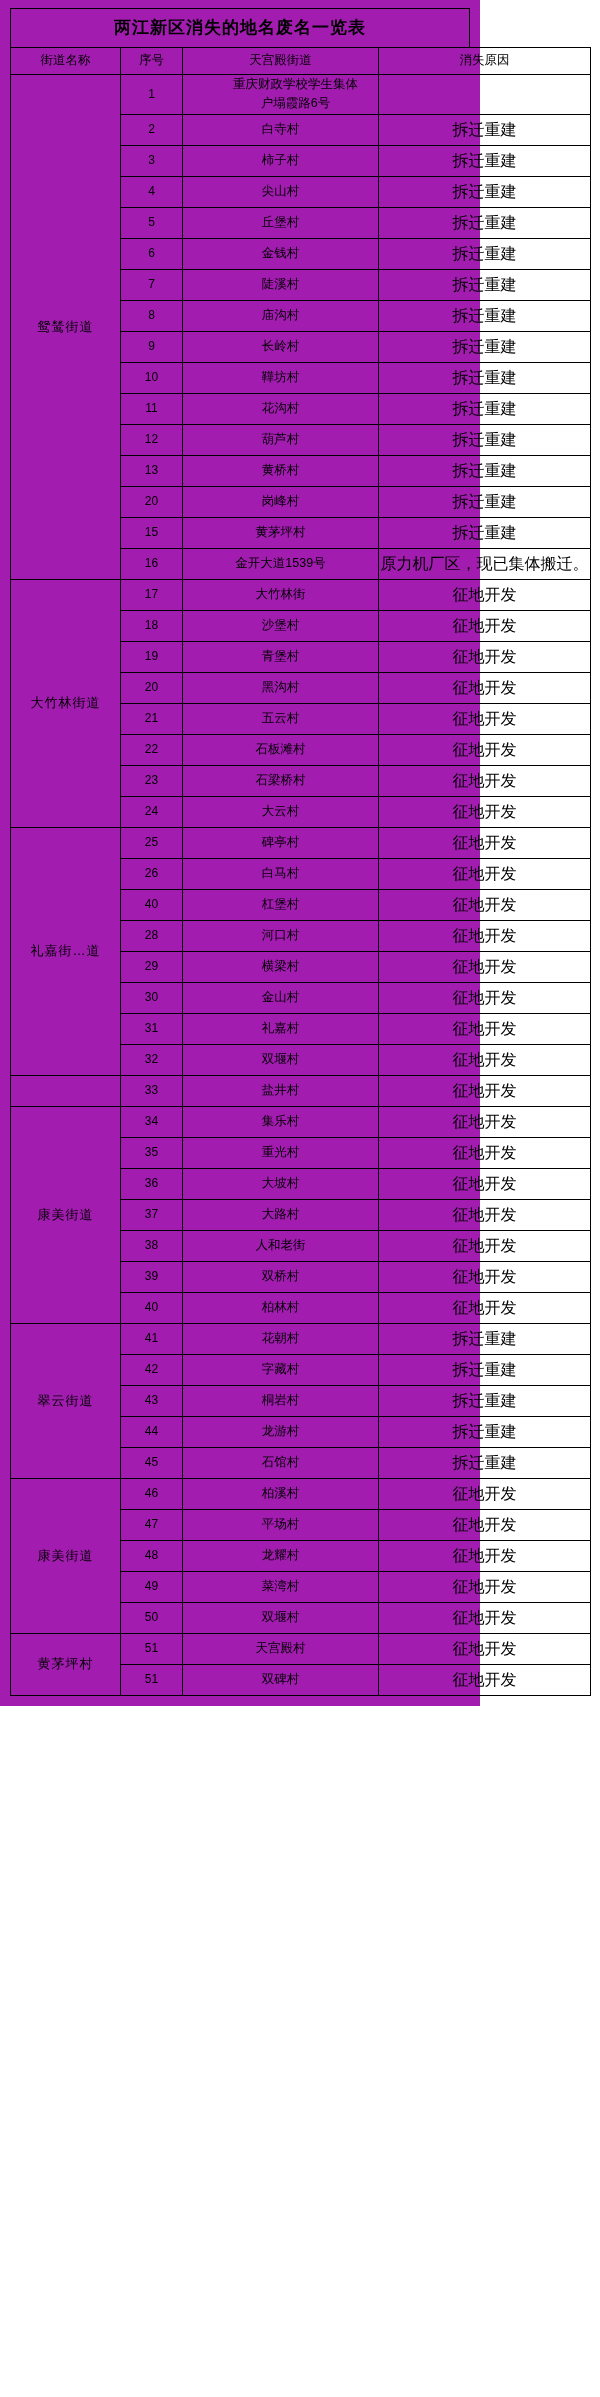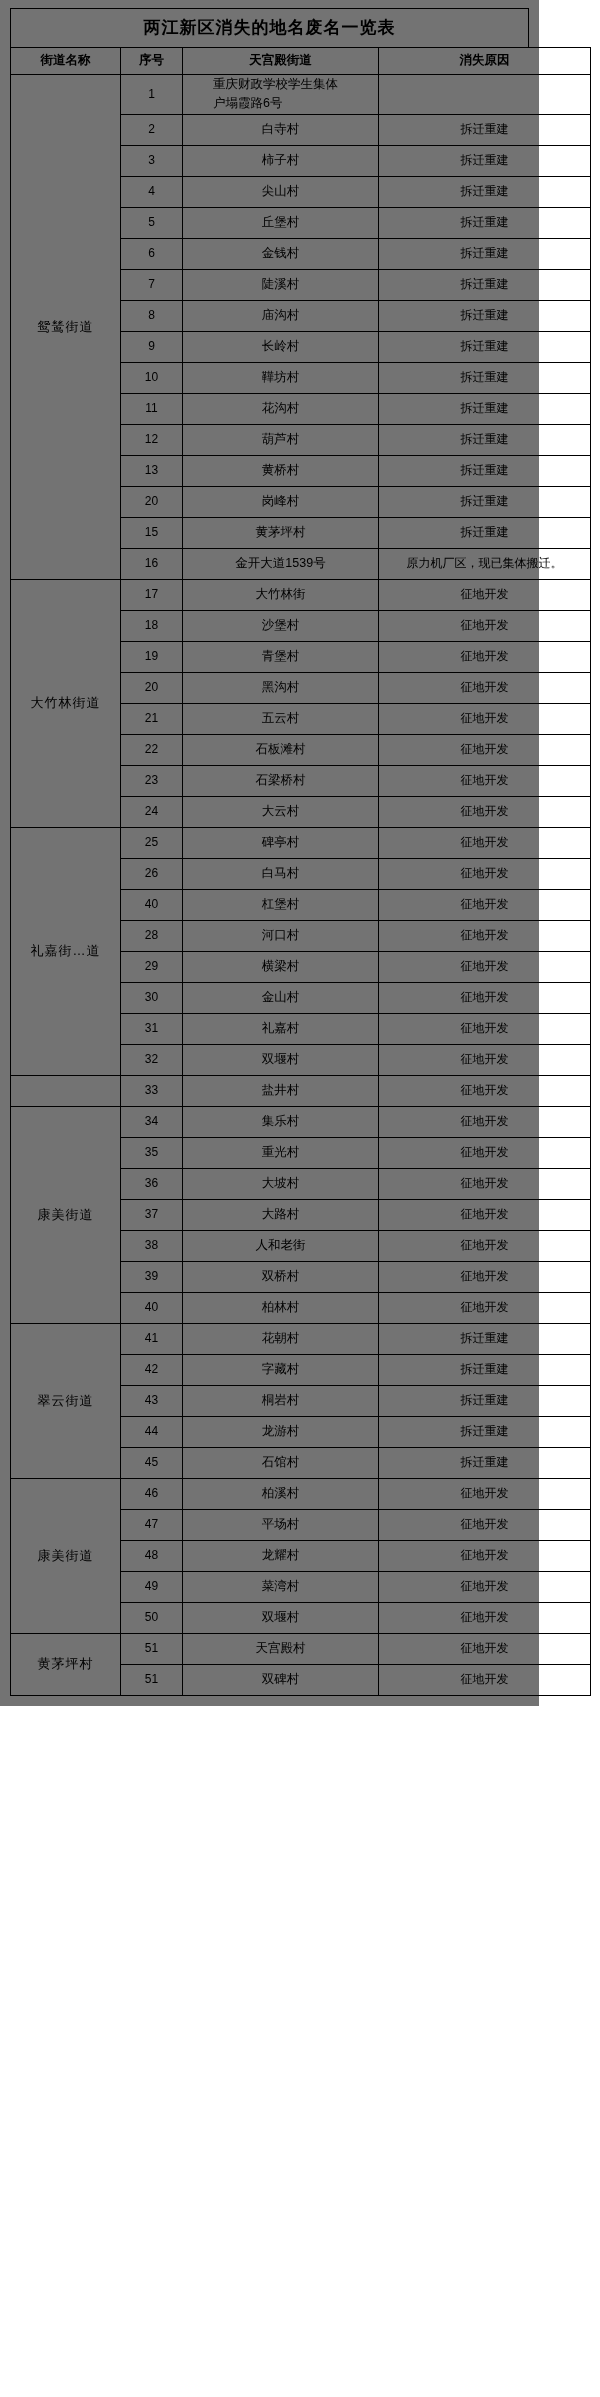--- a/index.html
+++ b/index.html
@@ -6,24 +6,24 @@
     margin: 0;
     padding: 0;
     background: #ffffff;
   }
   body {
     width: 600px;
     font-family: "Liberation Sans", sans-serif;
     color: #000;
   }
   .page {
-    width: 539px;
+    width: 480px;
     box-sizing: border-box;
     padding: 8px 10px 10px 10px;
-    background: #737373;
+    background: #a21caf;
   }
   .title-bar {
     border: 1px solid #000;
     border-bottom: none;
     text-align: center;
     font-size: 17px;
     font-weight: bold;
     letter-spacing: 1px;
     padding: 7px 0 8px 0;
     box-sizing: border-box;
@@ -37,44 +37,44 @@
   table.main th, table.main td {
     border: 1px solid #000;
     text-align: center;
     vertical-align: middle;
     padding: 0;
     height: 30px;
     line-height: 1.25;
     font-weight: normal;
   }
   table.main th {
-    font-weight: bold;
+    font-weight: normal;
     font-size: 12.5px;
     height: 26px;
   }
   col.c-street { width: 110px; }
   col.c-no { width: 62px; }
   col.c-name { width: 196px; }
   col.c-reason { width: 212px; }
 
   td.street {
     font-size: 13px;
     letter-spacing: 1px;
   }
   td.name {
     font-size: 12.5px;
     padding: 0 4px;
   }
   td.name.twoline {
-    text-align: left;
+    text-align: center;
     padding-left: 30px;
     line-height: 1.55;
   }
   td.reason {
-    font-size: 12px;
+    font-size: 16px;
     text-align: center;
   }
   td.reason.left {
   }
   td.no { font-size: 12px; }
   td.tall { height: 56px; }
 </style>
 </head>
 <body>
 

